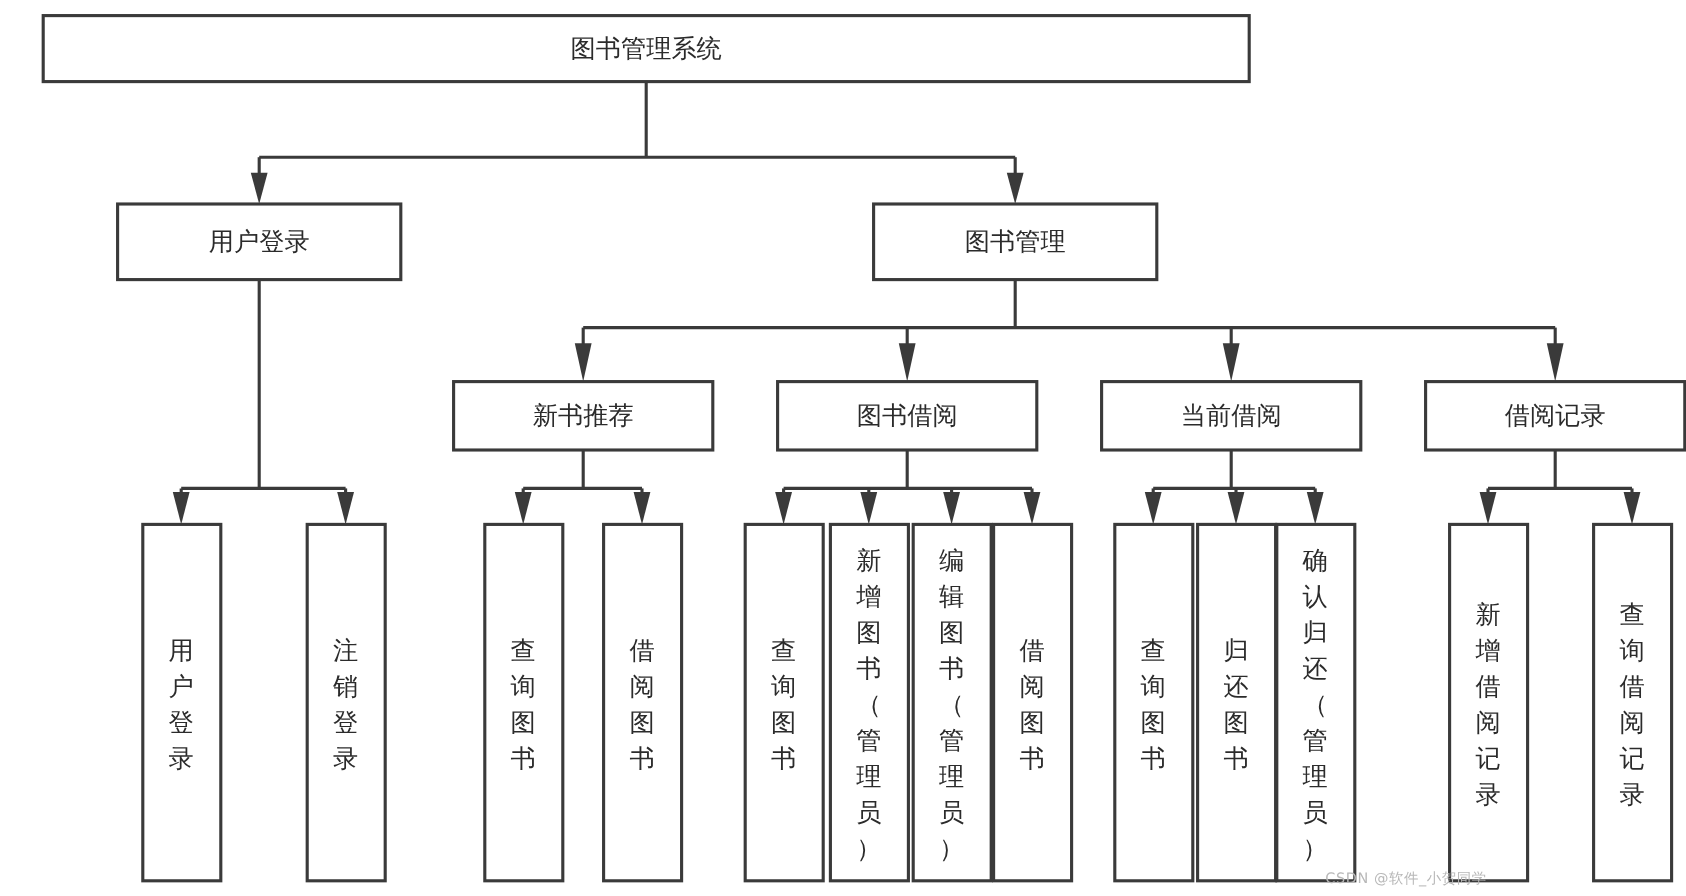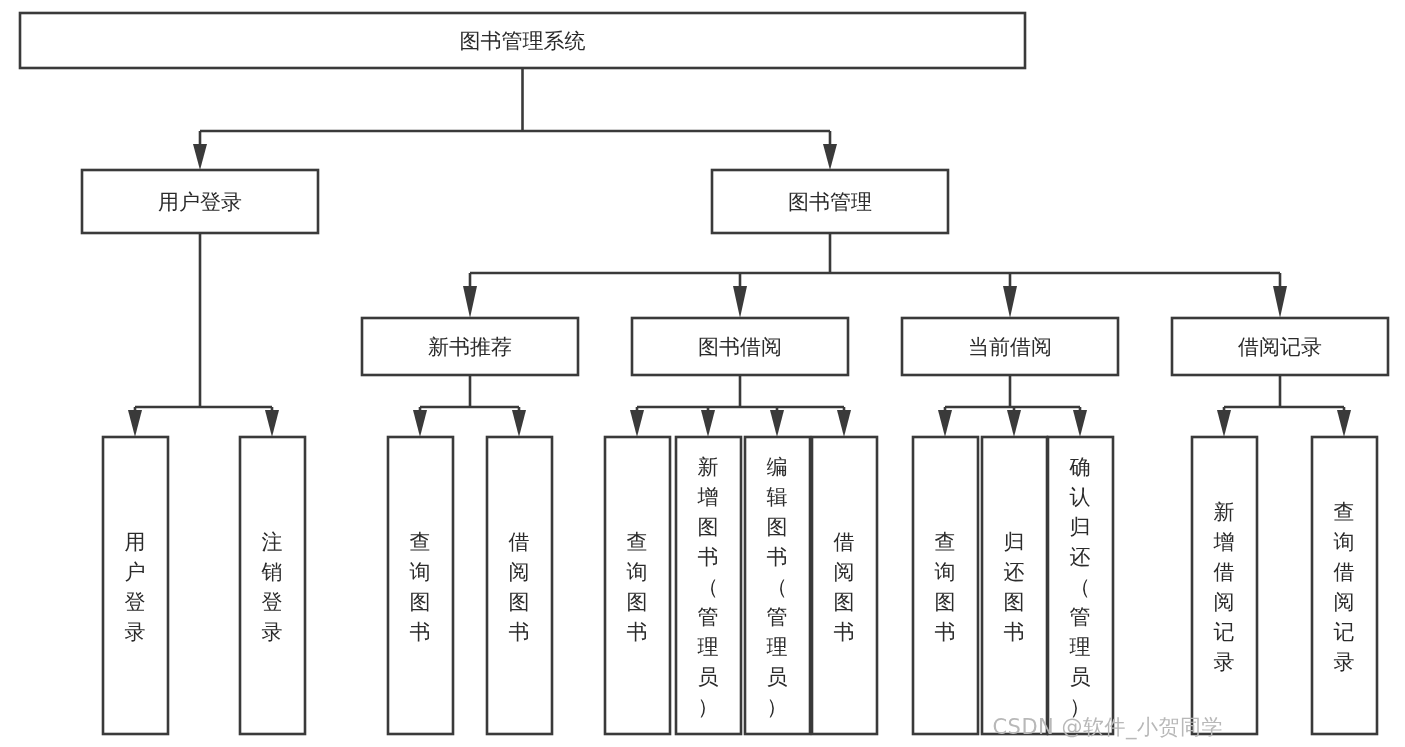--- a/index.html
+++ b/index.html
@@ -9,21 +9,21 @@
   }
   body {
     width: 1405px;
     height: 747px;
     font-family: "DejaVu Sans", "Liberation Sans", sans-serif;
     overflow: hidden;
     position: relative;
   }
   #diagram-root {
     position: absolute;
-    left: 0;
+    left: 16px;
     top: 0;
     width: 1233px;
     height: 747px;
   }
   svg.diagram {
     display: block;
     width: 1405px;
     height: 747px;
   }
   .node-rect {
@@ -51,21 +51,21 @@
     stroke-linecap: butt;
   }
   .arrowhead {
     fill: #3a3a3a;
   }
   .watermark {
     position: absolute;
     right: 10px;
     bottom: 6px;
     font-family: "DejaVu Sans", "Liberation Sans", sans-serif;
-    font-size: 21px;
+    font-size: 12px;
     color: #b8b8b8;
     letter-spacing: 0.5px;
     white-space: nowrap;
     pointer-events: none;
   }
 </style>
 </head>
 <body>
 
 <div id="diagram-root">

